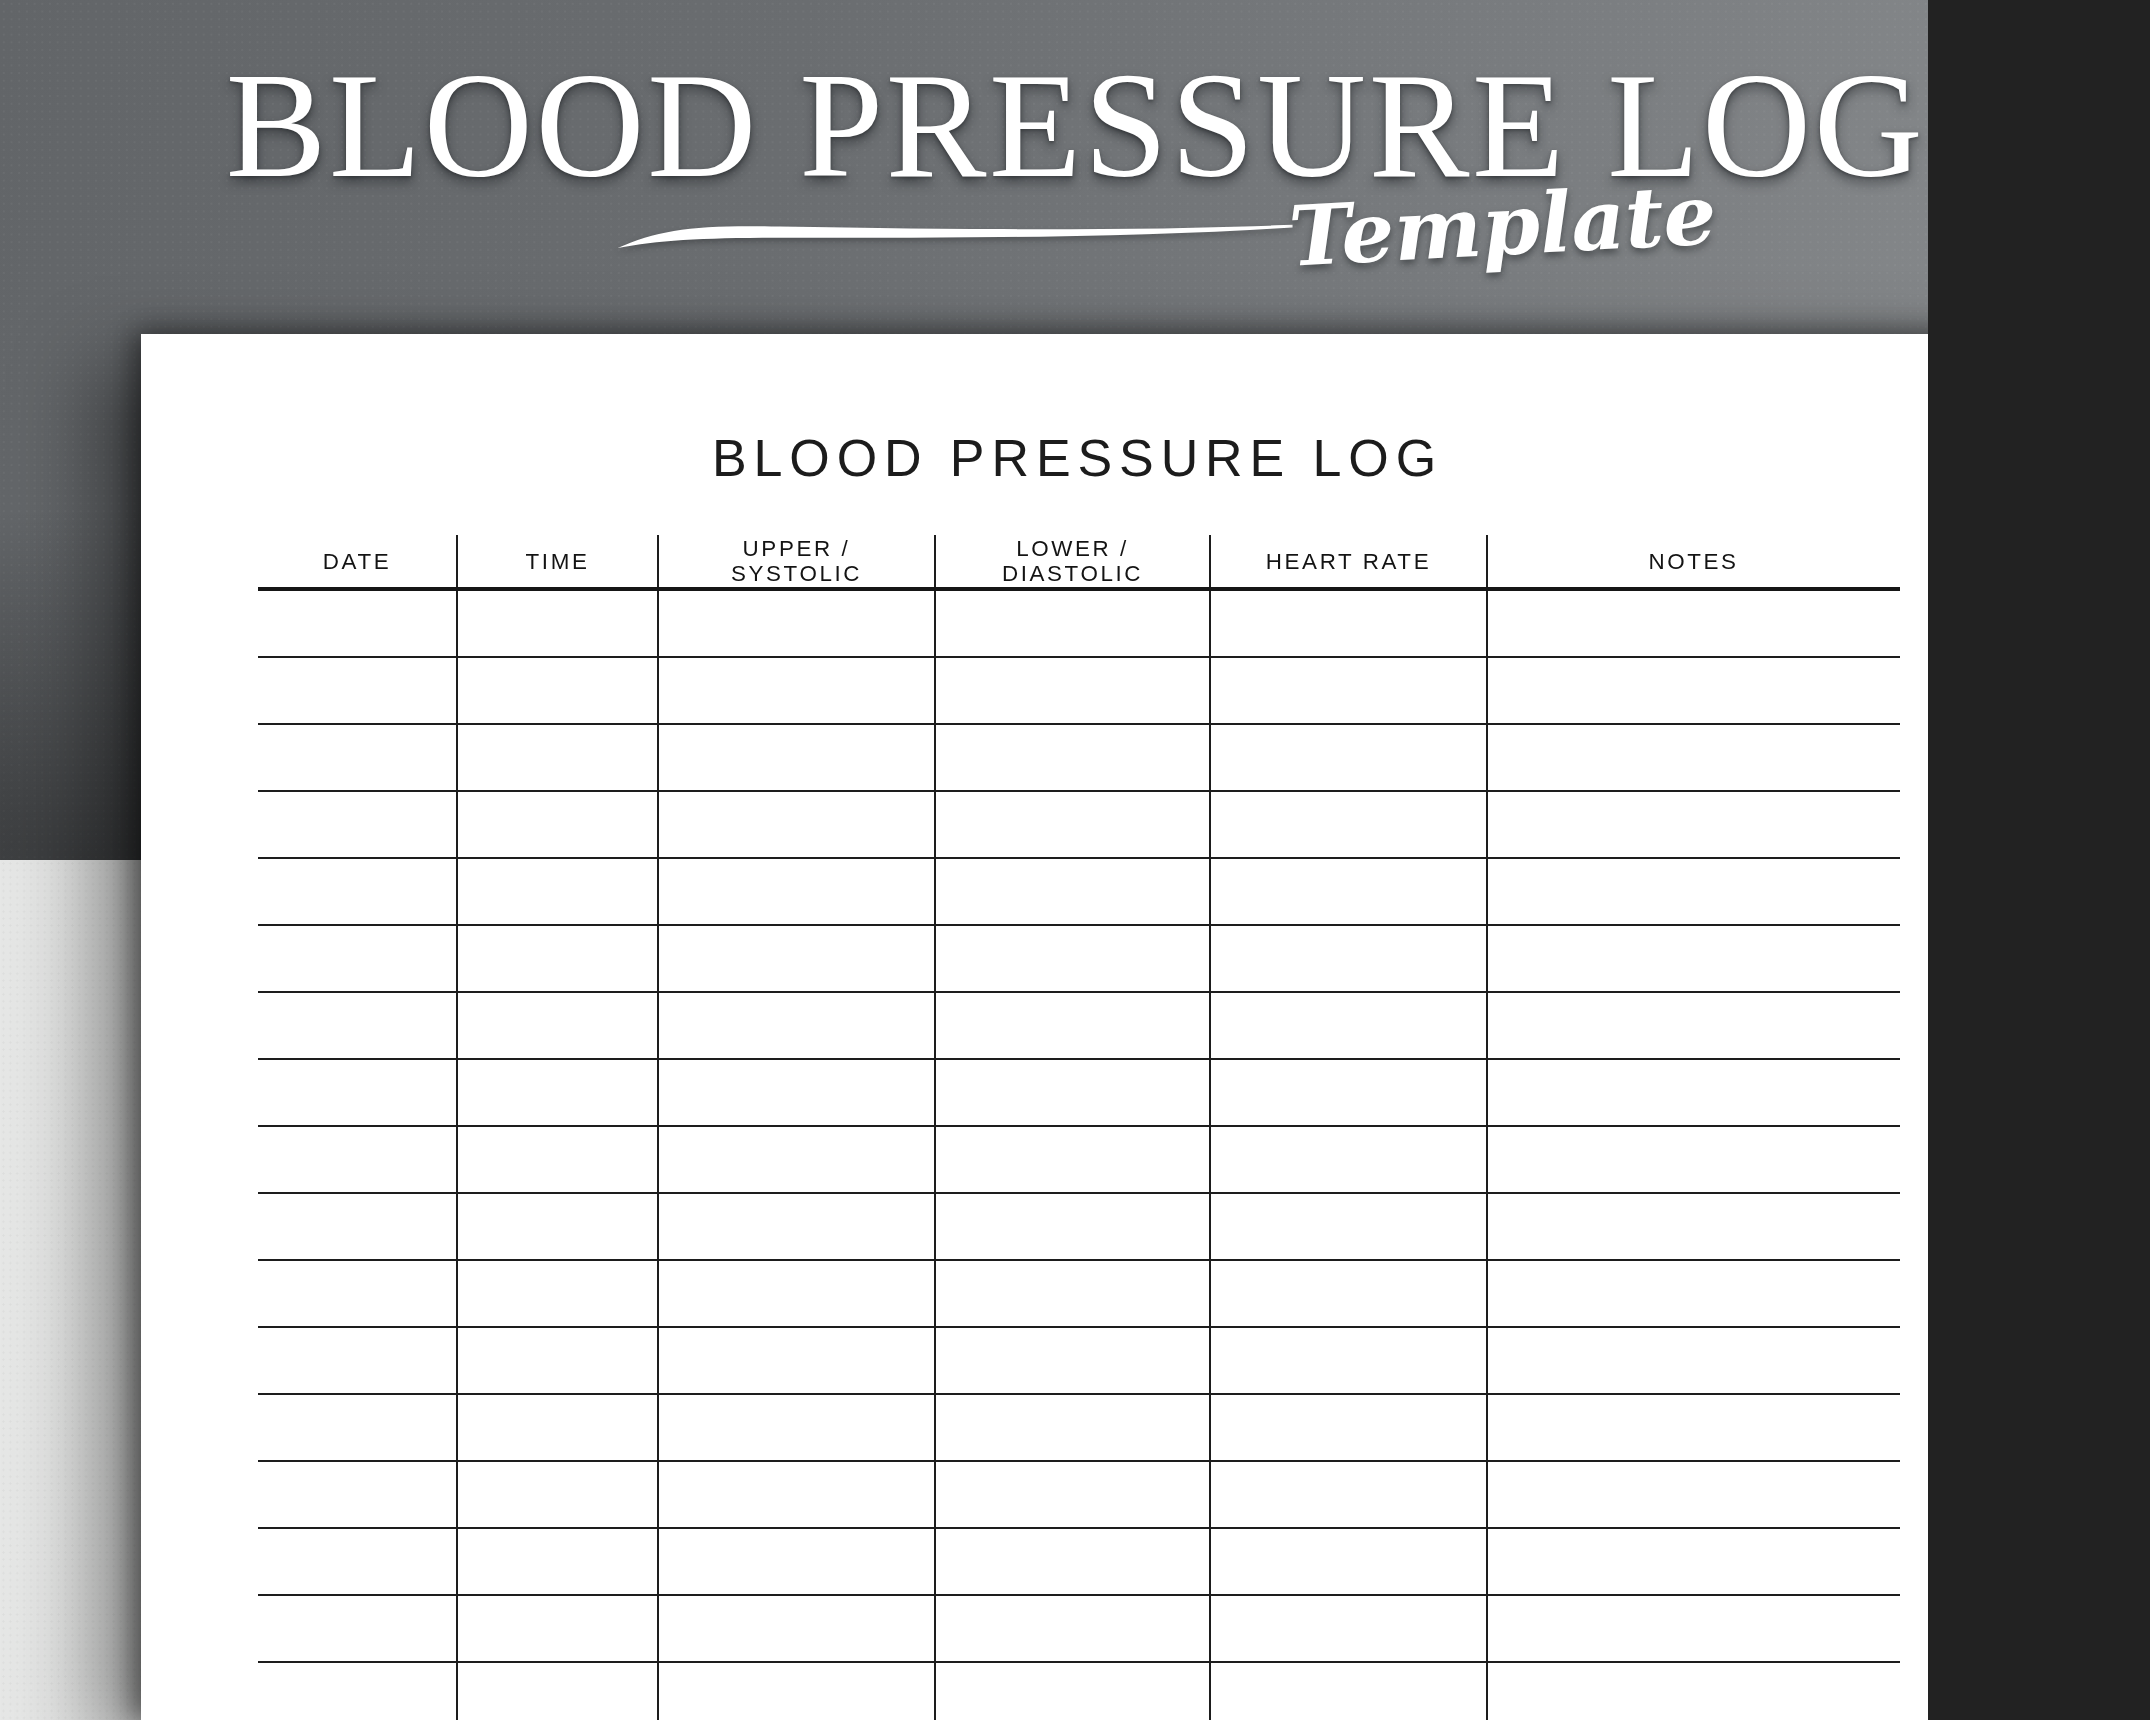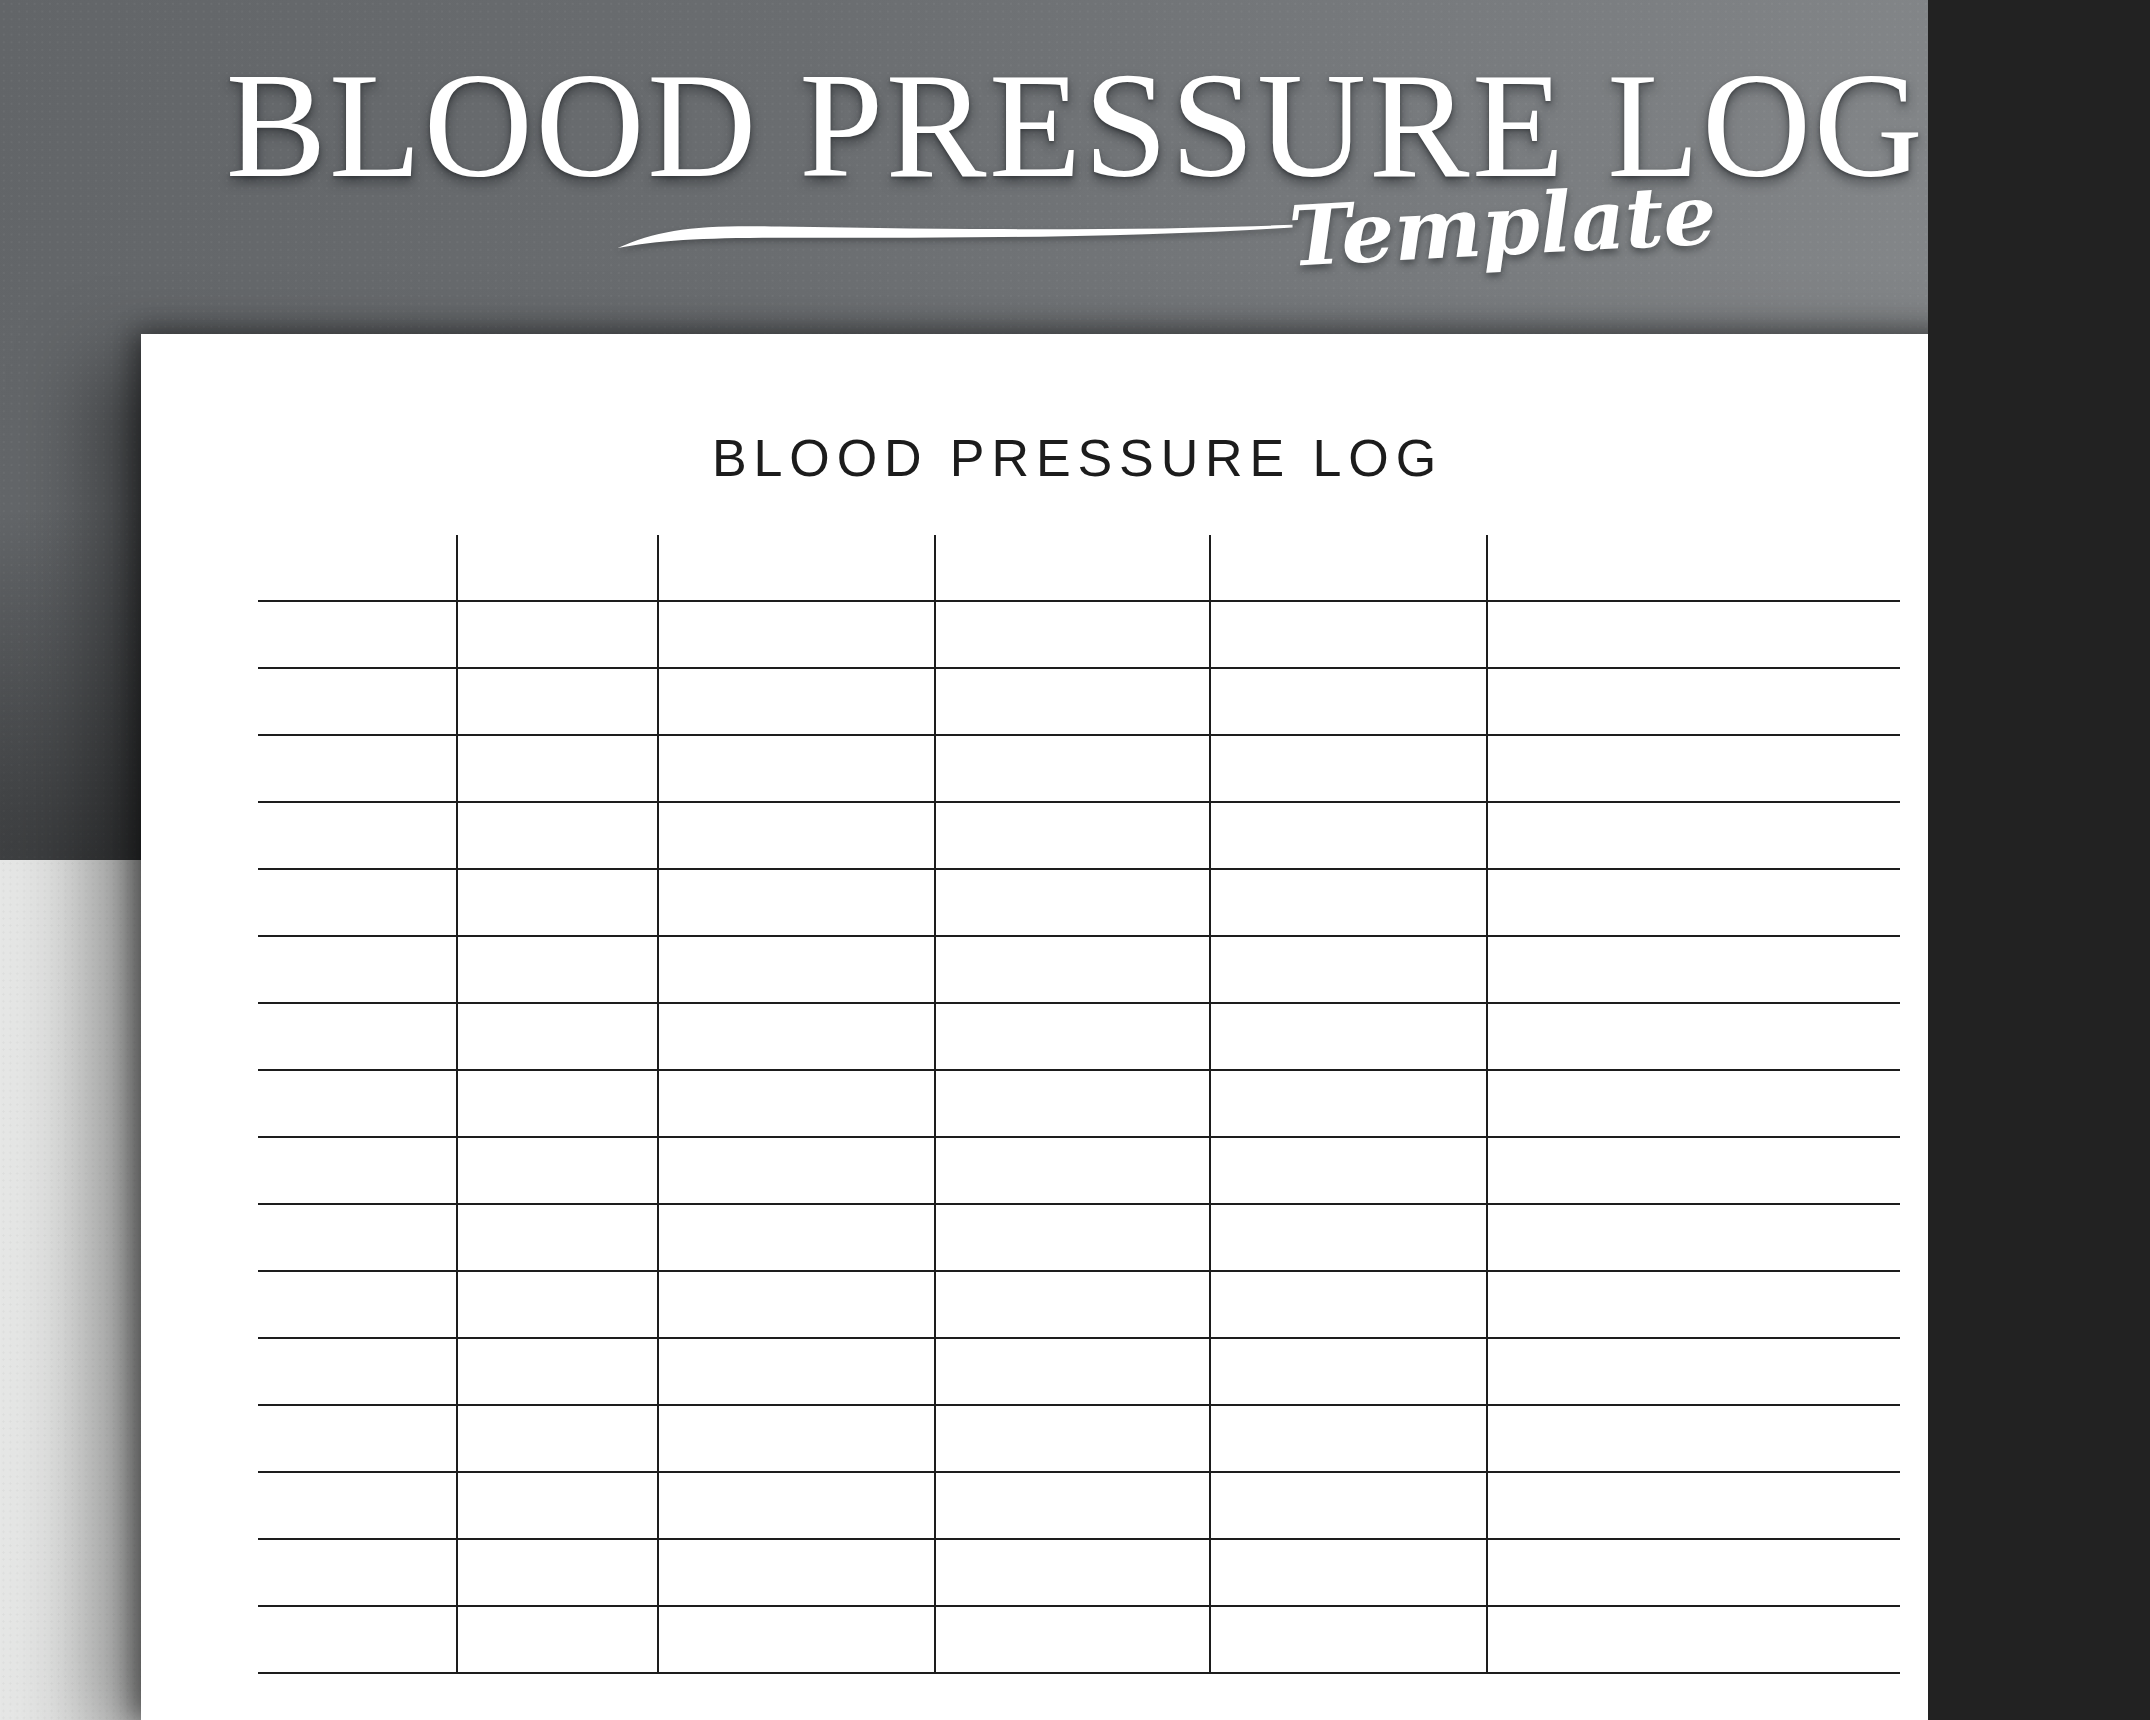--- a/index.html
+++ b/index.html
@@ -81,20 +81,42 @@
     <svg class="swoosh" width="680" height="38" viewBox="0 0 790 44">
       <path fill="#ffffff" d="M2 36 C 50 14, 95 9, 190 11 C 420 15, 600 16, 786 9 L 786 12 C 600 24, 420 24, 190 24 C 100 24, 48 27, 2 36 Z"></path>
     </svg>
     <div class="banner-subtitle">Template</div>
   </header>
 
   <section class="paper">
     <h2 class="paper-title">BLOOD PRESSURE LOG</h2>
 
     <div class="log-table">
+      <div class="thead">
+          <div class="th c0">
+            <span>DATE</span>
+          </div>
+          <div class="th c1">
+            <span>TIME</span>
+          </div>
+          <div class="th c2">
+            <span>UPPER /</span>
+            <span>SYSTOLIC</span>
+          </div>
+          <div class="th c3">
+            <span>LOWER /</span>
+            <span>DIASTOLIC</span>
+          </div>
+          <div class="th c4">
+            <span>HEART RATE</span>
+          </div>
+          <div class="th c5">
+            <span>NOTES</span>
+          </div>
+        </div>
       <div class="tbody">
           <div class="trow">
             <div class="td c0"></div>
             <div class="td c1"></div>
             <div class="td c2"></div>
             <div class="td c3"></div>
             <div class="td c4"></div>
             <div class="td c5"></div>
           </div>
           <div class="trow">

